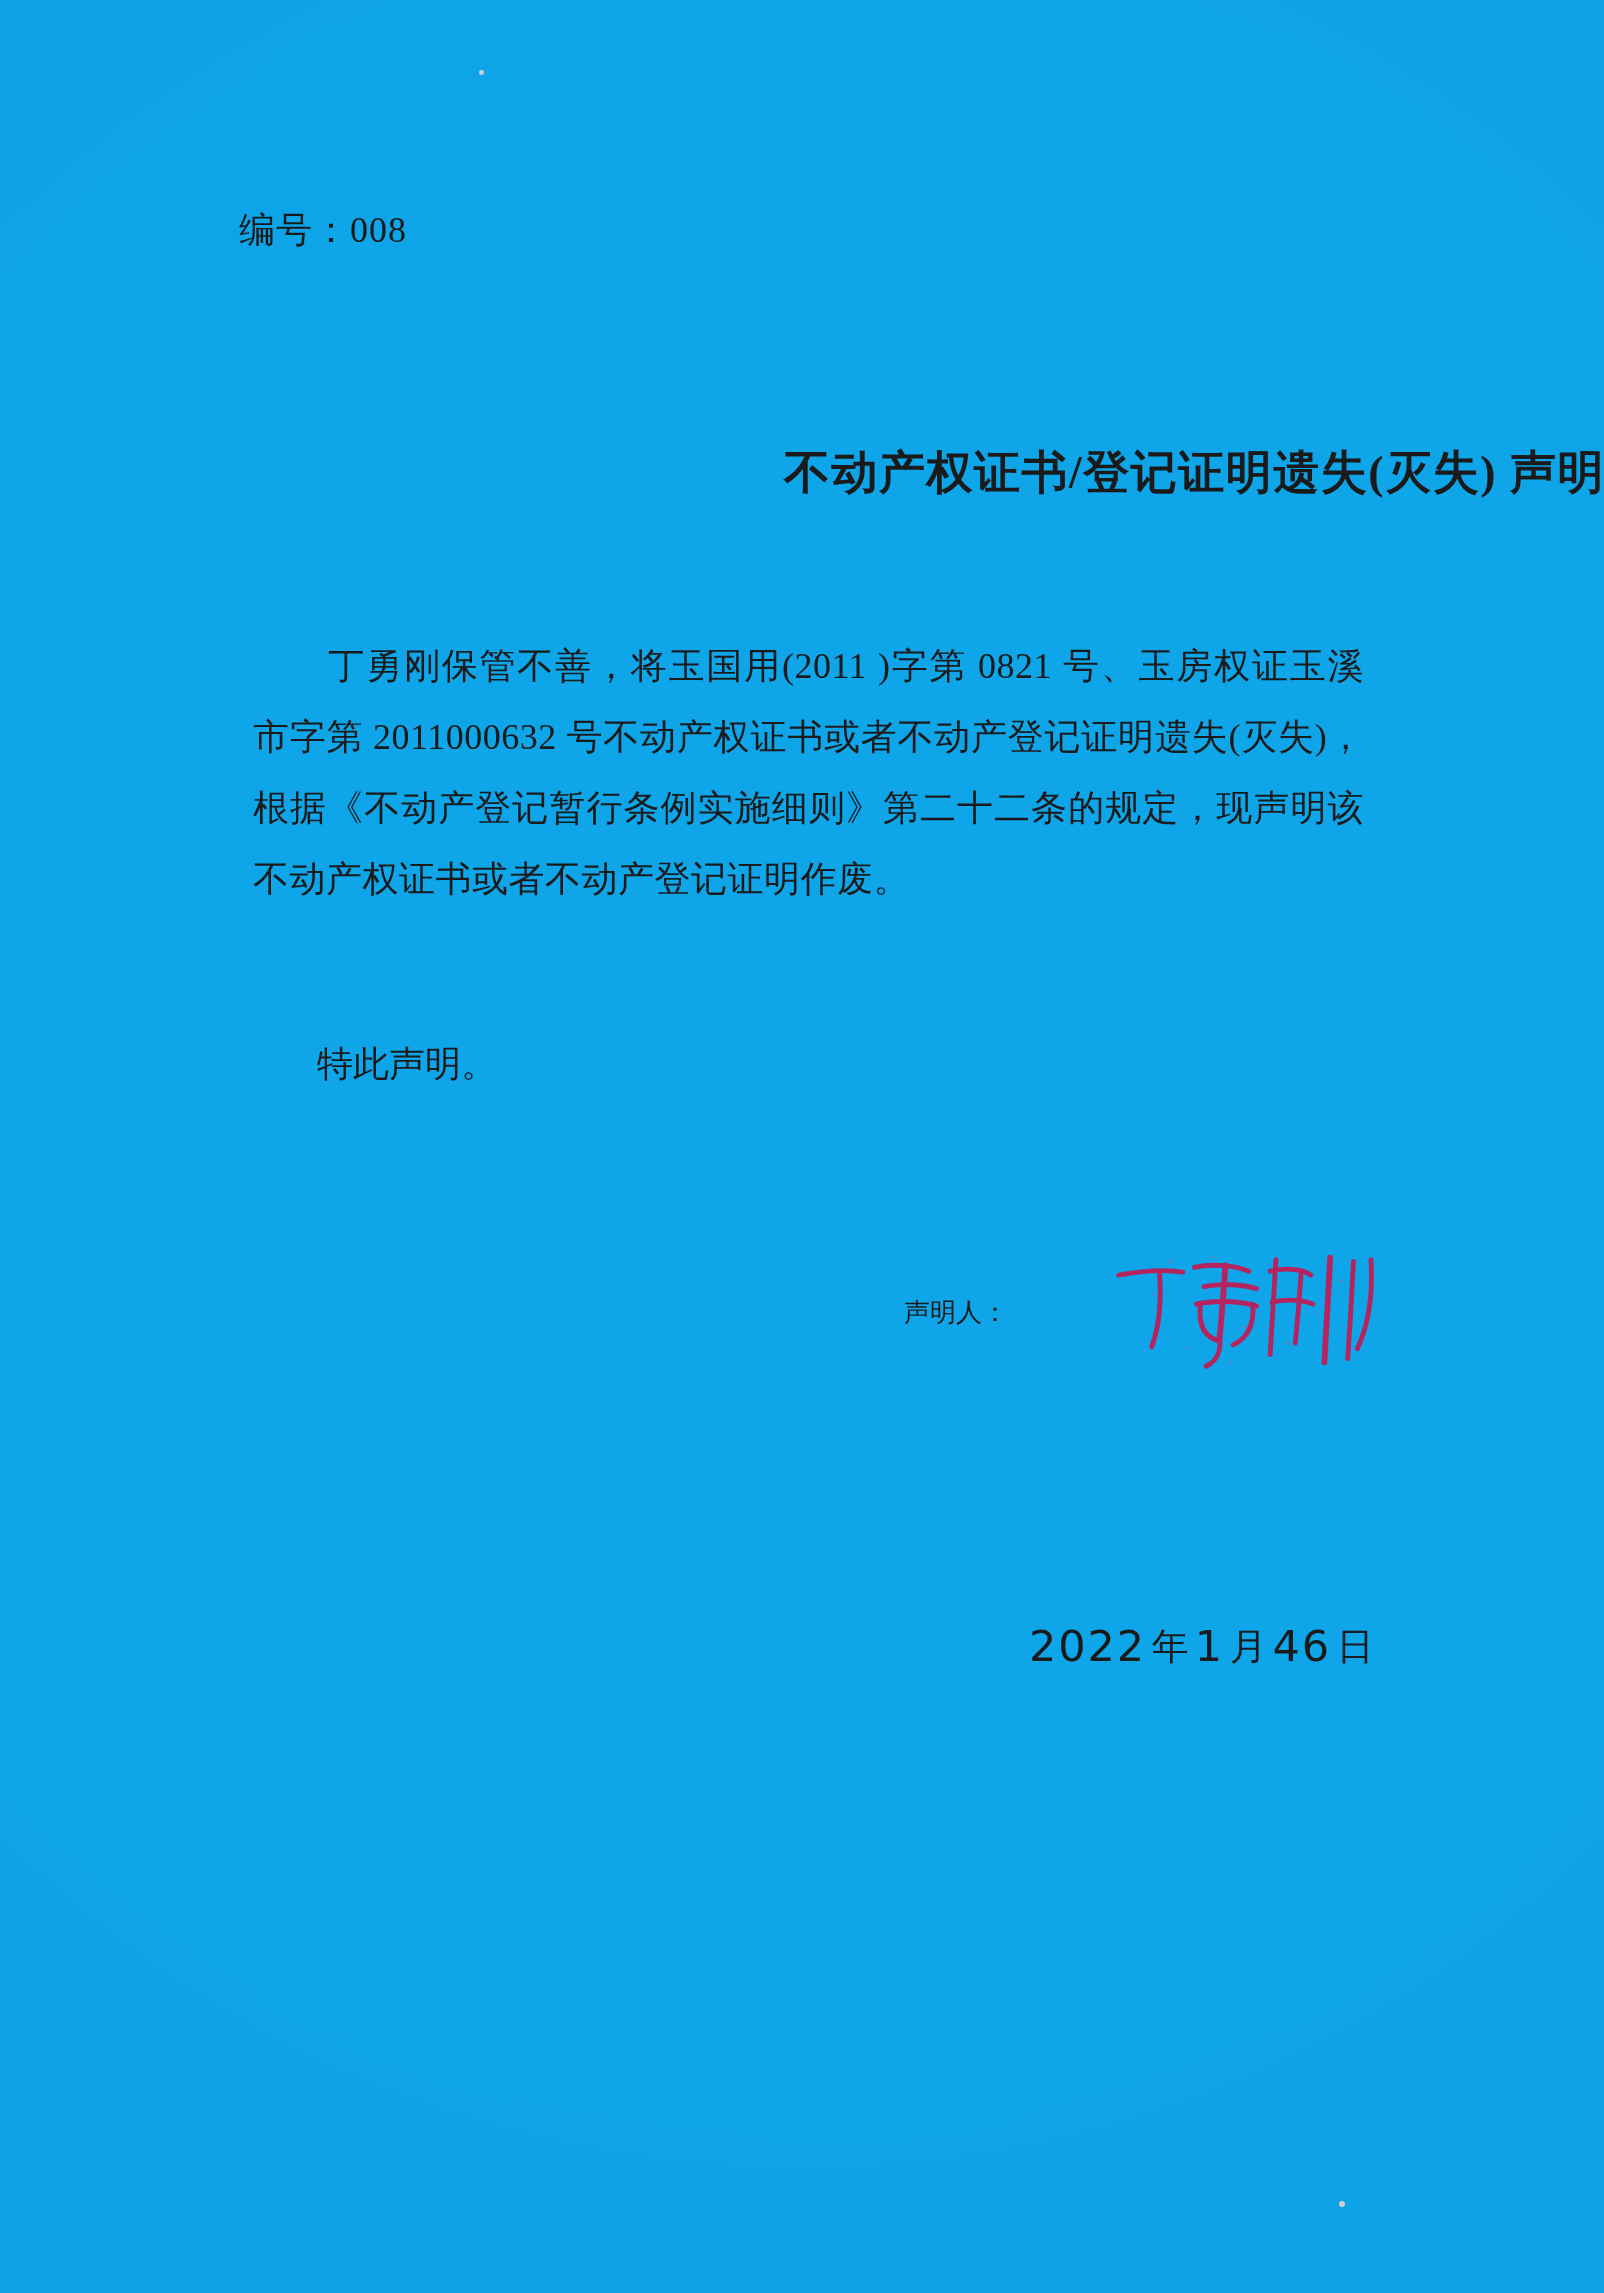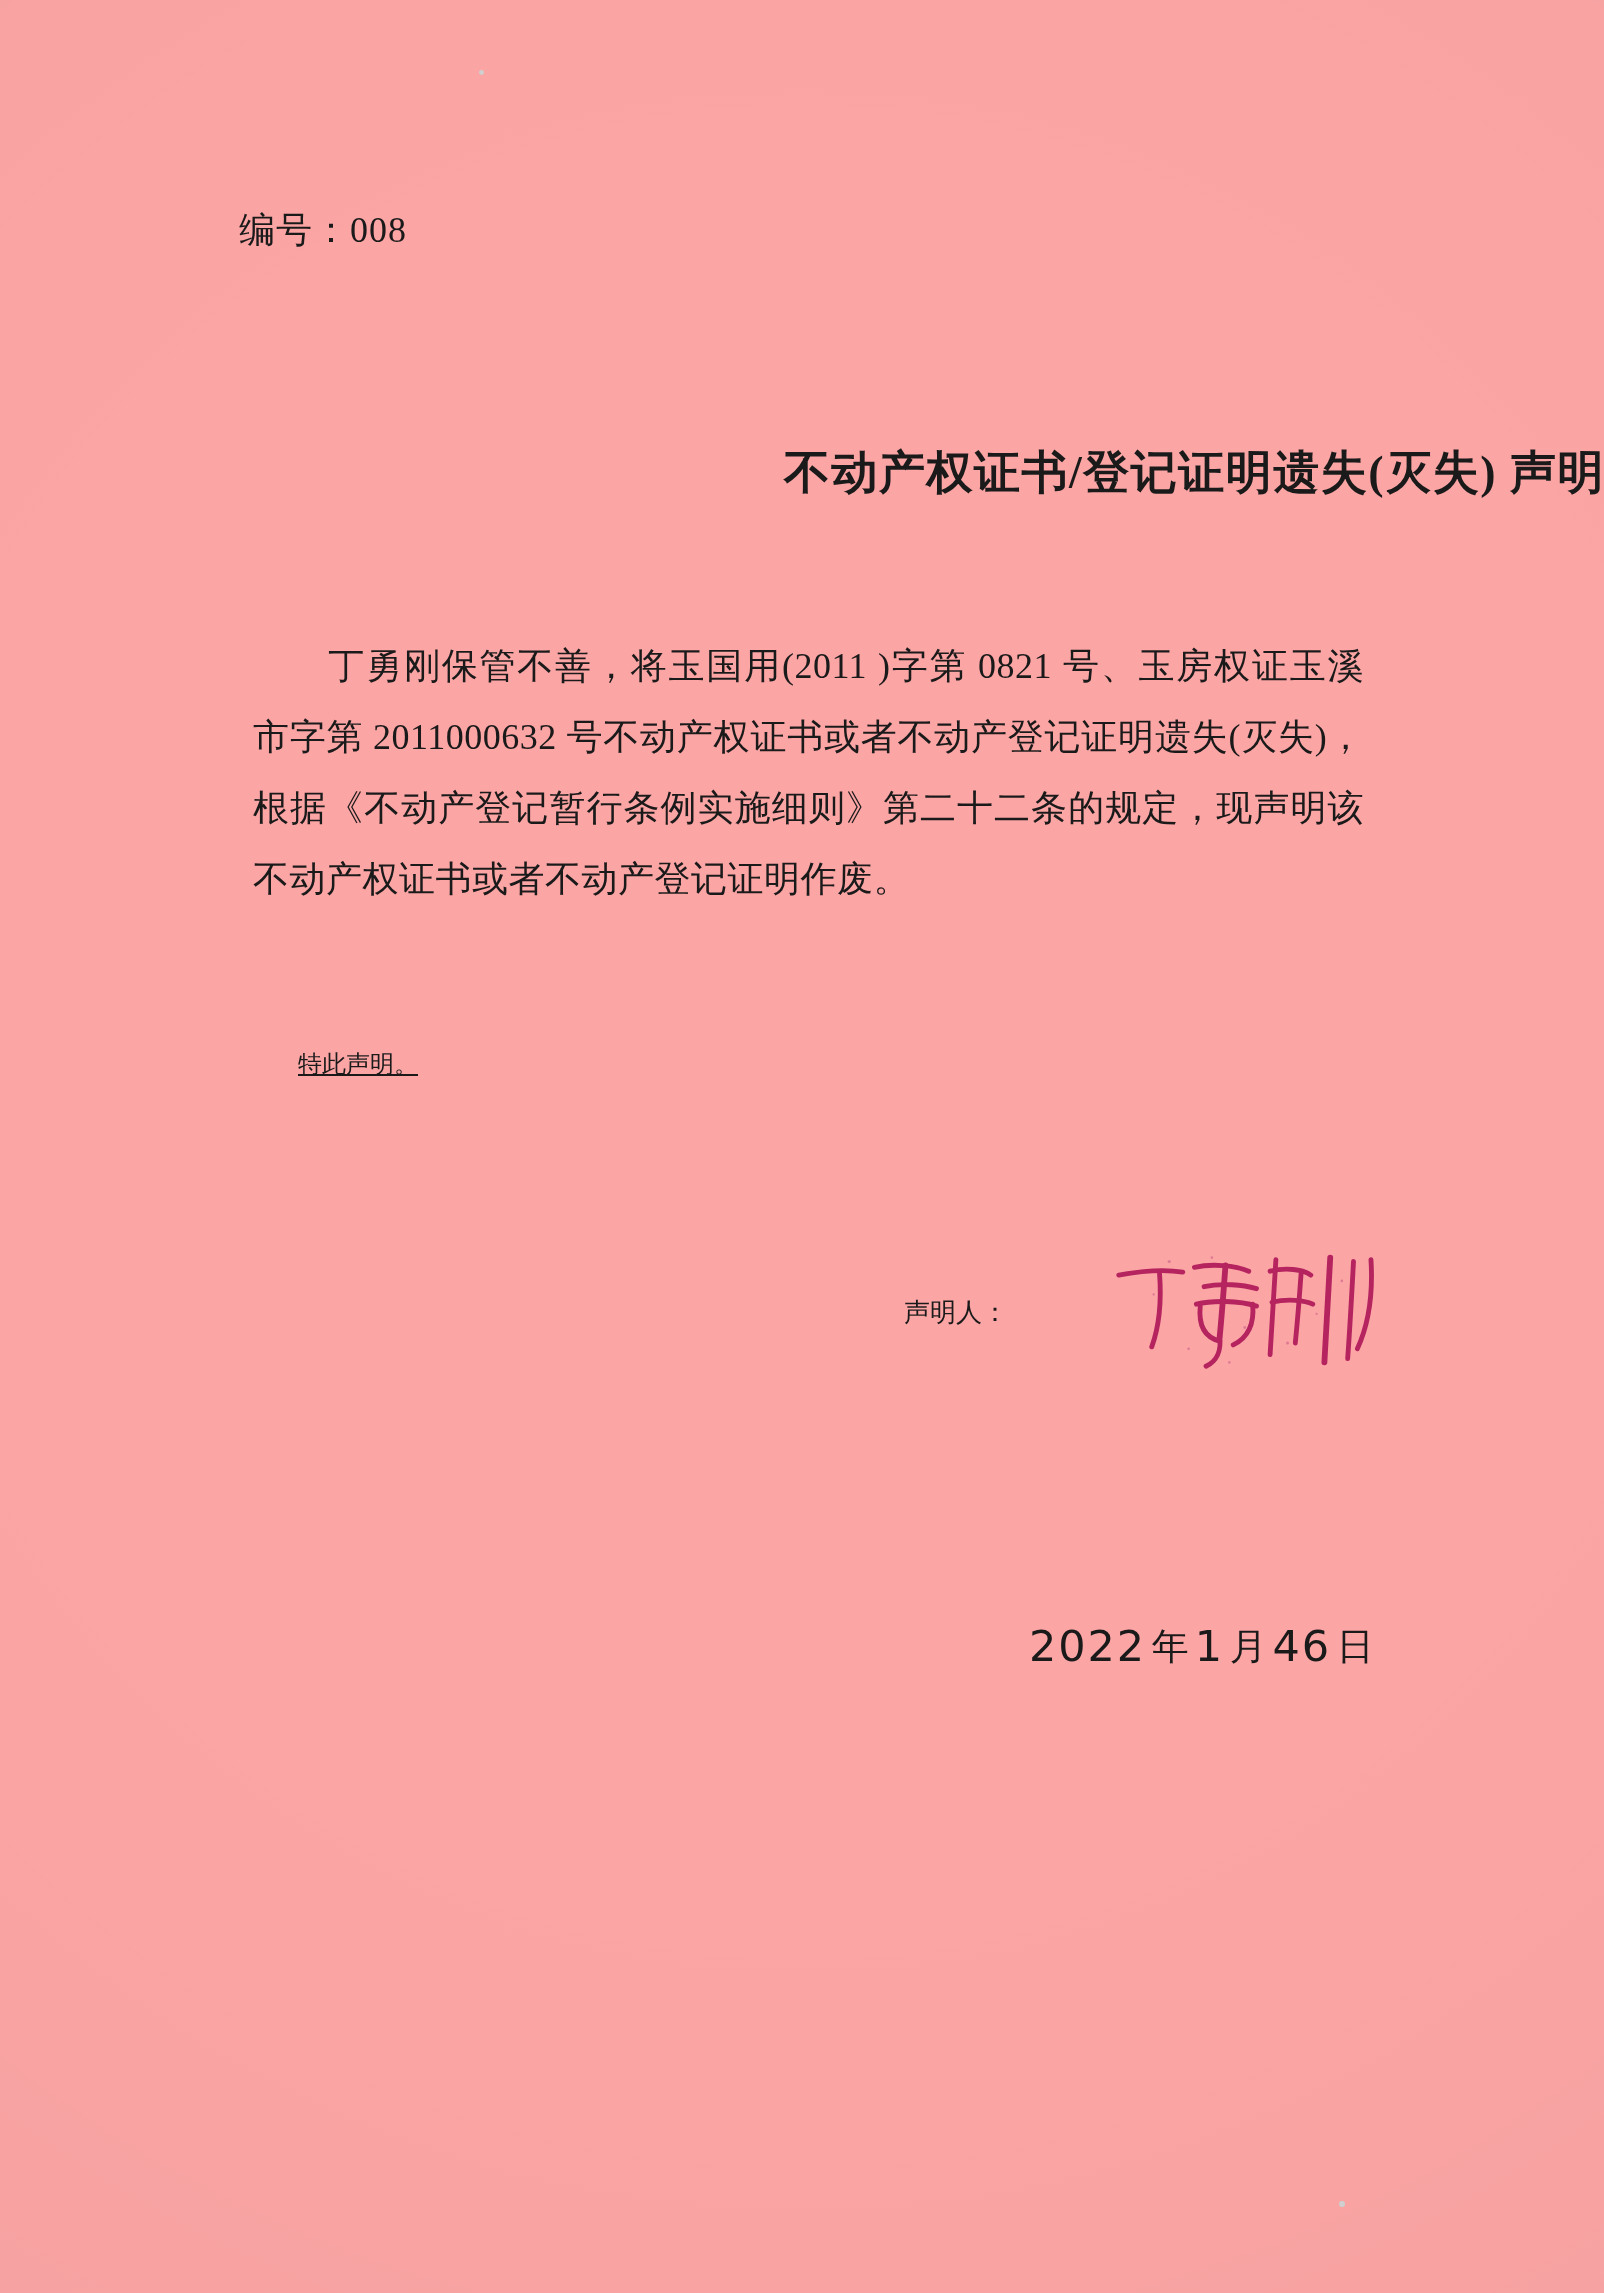--- a/index.html
+++ b/index.html
@@ -11,21 +11,21 @@
     width: 1605px;
     height: 2294px;
     position: relative;
     font-family: "Liberation Serif", "DejaVu Serif", serif;
     color: #1a1a1a;
     overflow: hidden;
   }
   .page {
     position: absolute;
     inset: 0;
-    background: #fca5a5;
+    background: #0ea5e9;
   }
   
   .scan-tint {
     position: absolute;
     inset: 0;
     background:
       radial-gradient(circle at 50% 45%, rgba(255,255,255,0) 55%, rgba(0,0,0,0.018) 100%);
     pointer-events: none;
   }
   .serial {
@@ -60,26 +60,25 @@
   }
   .body-text p {
     margin: 12px;
   }
   .indent {
     display: inline-block;
     width: 74px;
   }
   .closing {
     position: absolute;
-    left: 224px;
+    left: 243px;
     top: 1029px;
     width: 1135px;
-    font-size: 24px;
+    font-size: 36px;
     line-height: 71px;
-    text-decoration: underline;
   }
   .declarant-row {
     position: absolute;
     left: 904px;
     top: 1295px;
     font-size: 26px;
     white-space: nowrap;
   }
   .signature {
     position: absolute;

